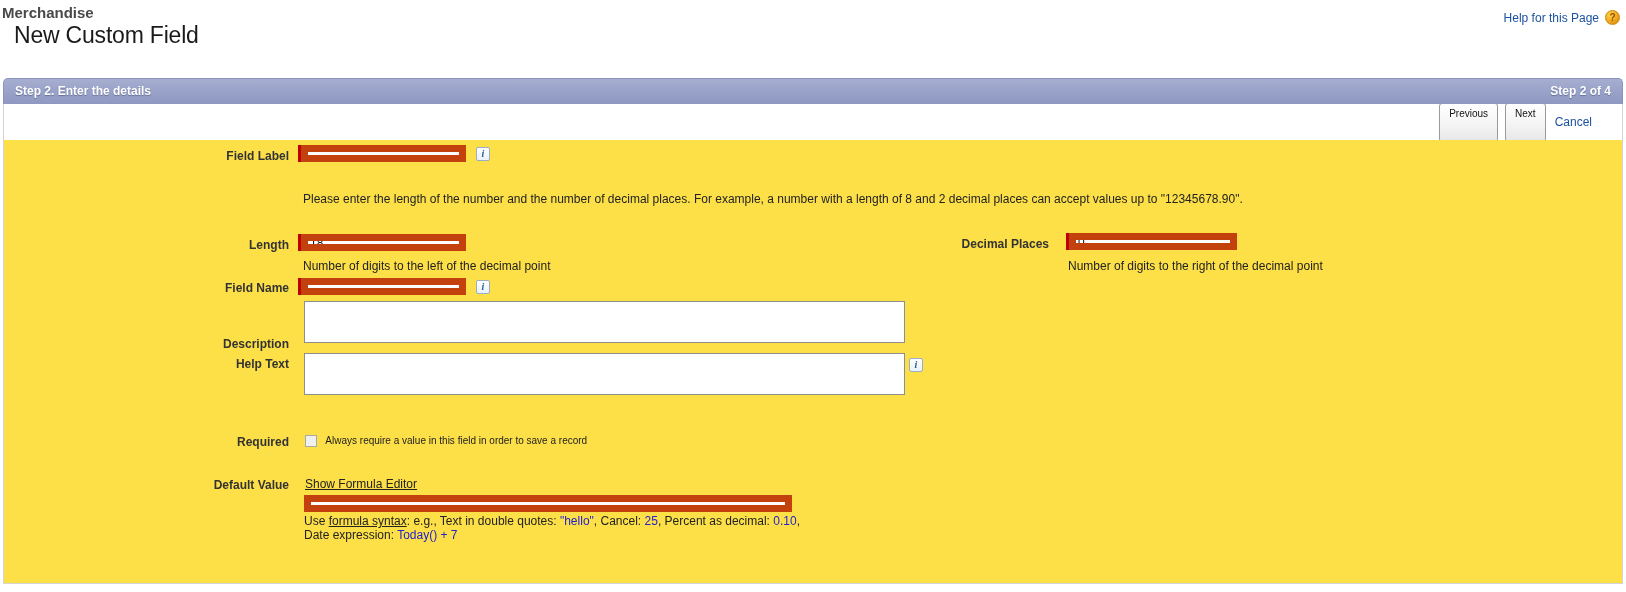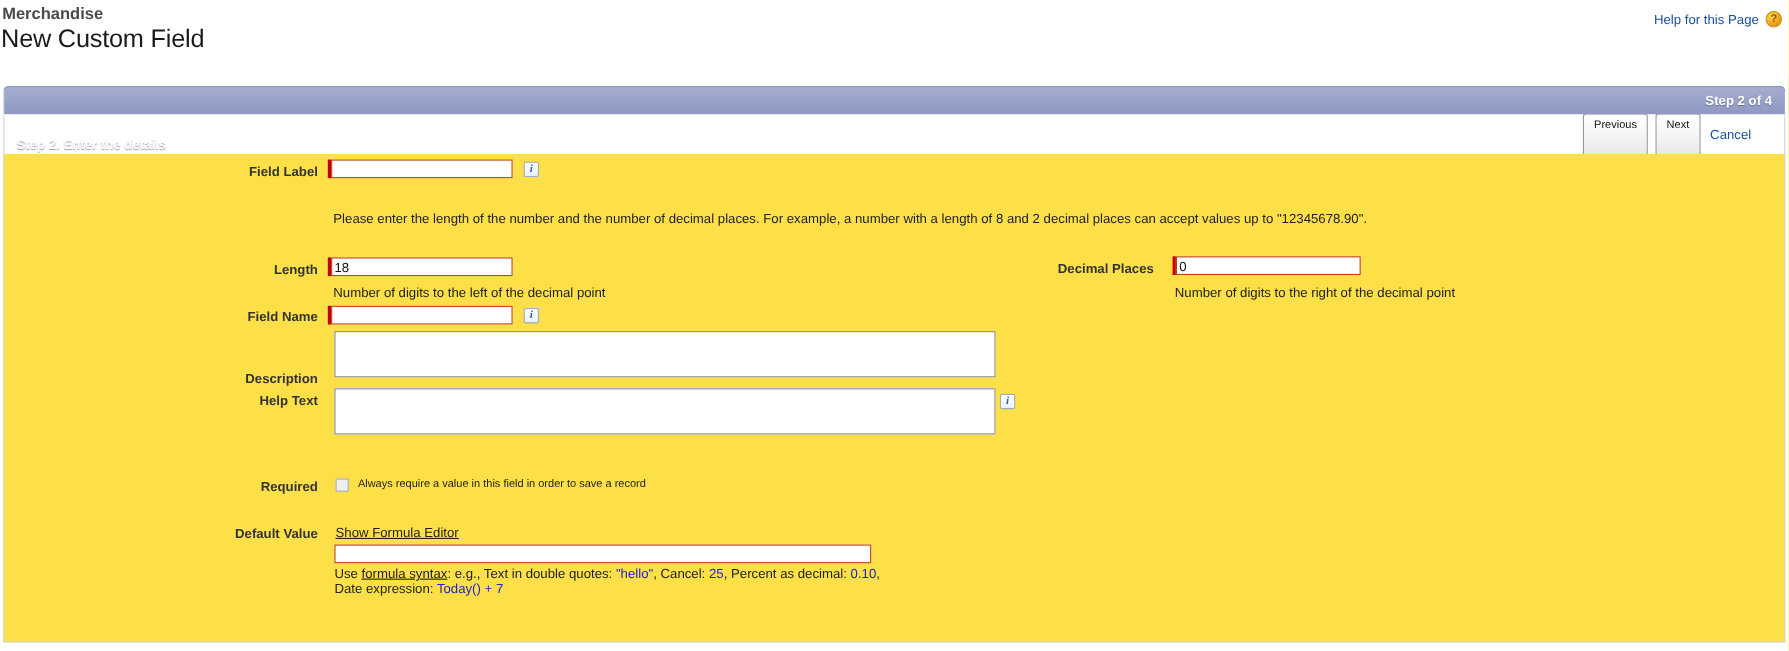--- a/index.html
+++ b/index.html
@@ -27,21 +27,21 @@
     font-size: 15px;
     font-weight: bold;
     color: #4a4a4a;
     padding-left: 2px;
     line-height: 14px;
   }
   .page-title {
     font-size: 23px;
     font-weight: normal;
     color: #1a1a1a;
-    padding-left: 1px;
+    padding-left: 14px;
     line-height: 30px;
     letter-spacing: -0.2px;
   }
   .help-link-wrap {
     position: absolute;
     right: 6px;
     top: 10px;
     display: flex;
     align-items: flex-end;
     gap: 6px;
@@ -81,21 +81,20 @@
     box-sizing: border-box;
   }
   .step-bar .step-title {
     position: absolute;
     left: 11px;
     top: 5px;
     color: #ffffff;
     font-weight: bold;
     font-size: 12px;
     text-shadow: 0 1px 1px rgba(60,70,110,0.55);
-    margin-top: 40px;
   }
   .step-bar .step-count {
     position: absolute;
     right: 11px;
     top: 5px;
     color: #ffffff;
     font-weight: bold;
     font-size: 12px;
     text-shadow: 0 1px 1px rgba(60,70,110,0.55);
   }
@@ -159,21 +158,21 @@
     height: 17px;
     background: #c00000;
     vertical-align: middle;
     margin-right: 0px;
   }
 
   .txt-input {
     font-family: "Liberation Sans", sans-serif;
     font-size: 12px;
     color: #111111;
-    border: 1px solid #c2410c;
+    border: 7px solid #c2410c;
     background: #ffffff;
     height: 17px;
     padding: 0 2px;
     box-sizing: border-box;
     vertical-align: middle;
   }
 
   .textarea {
     font-family: "Liberation Sans", sans-serif;
     font-size: 12px;

